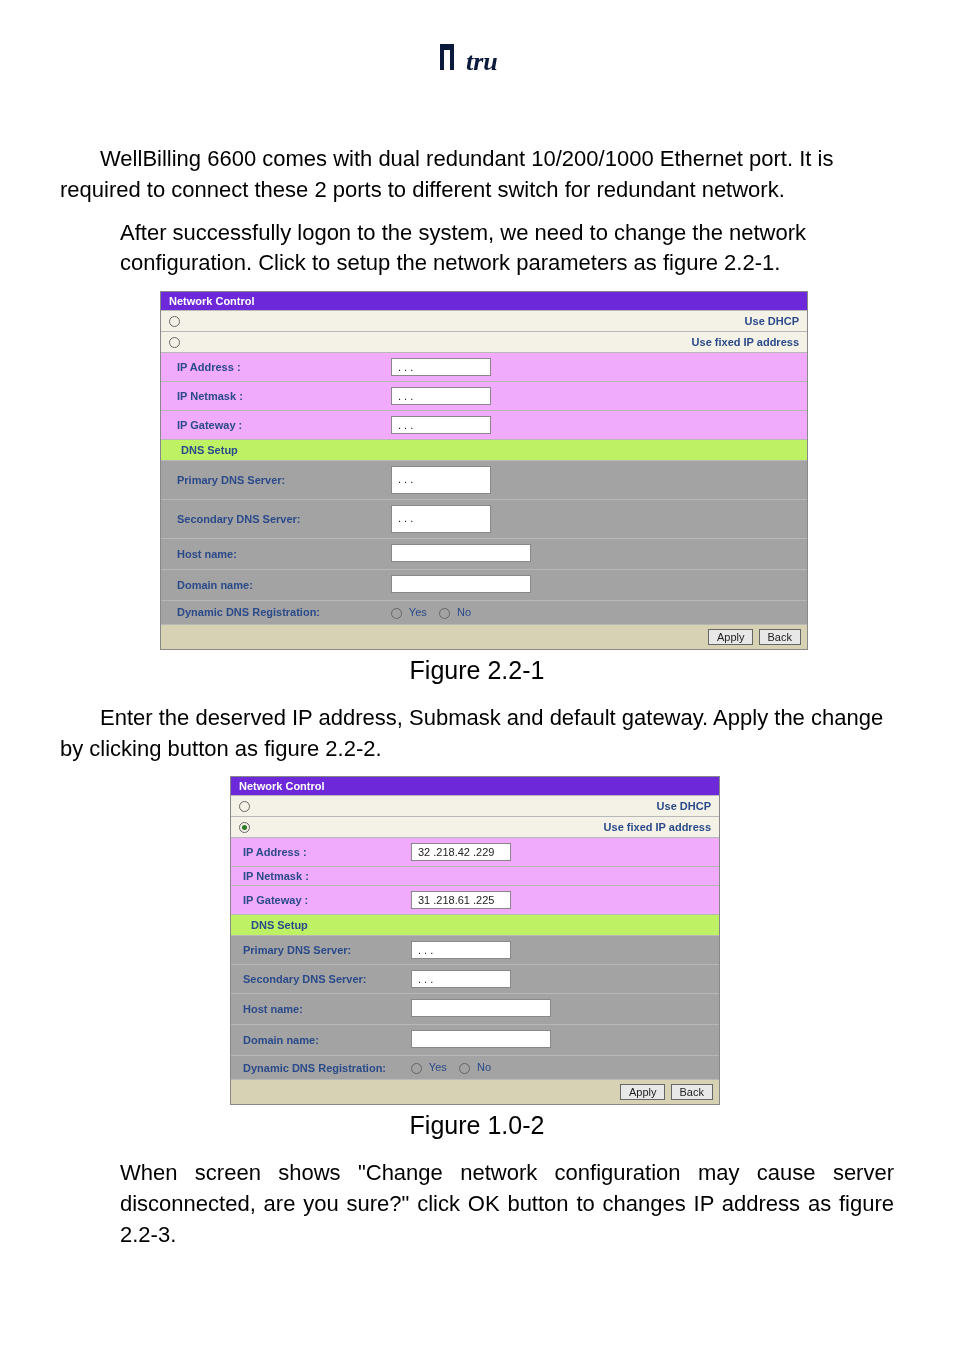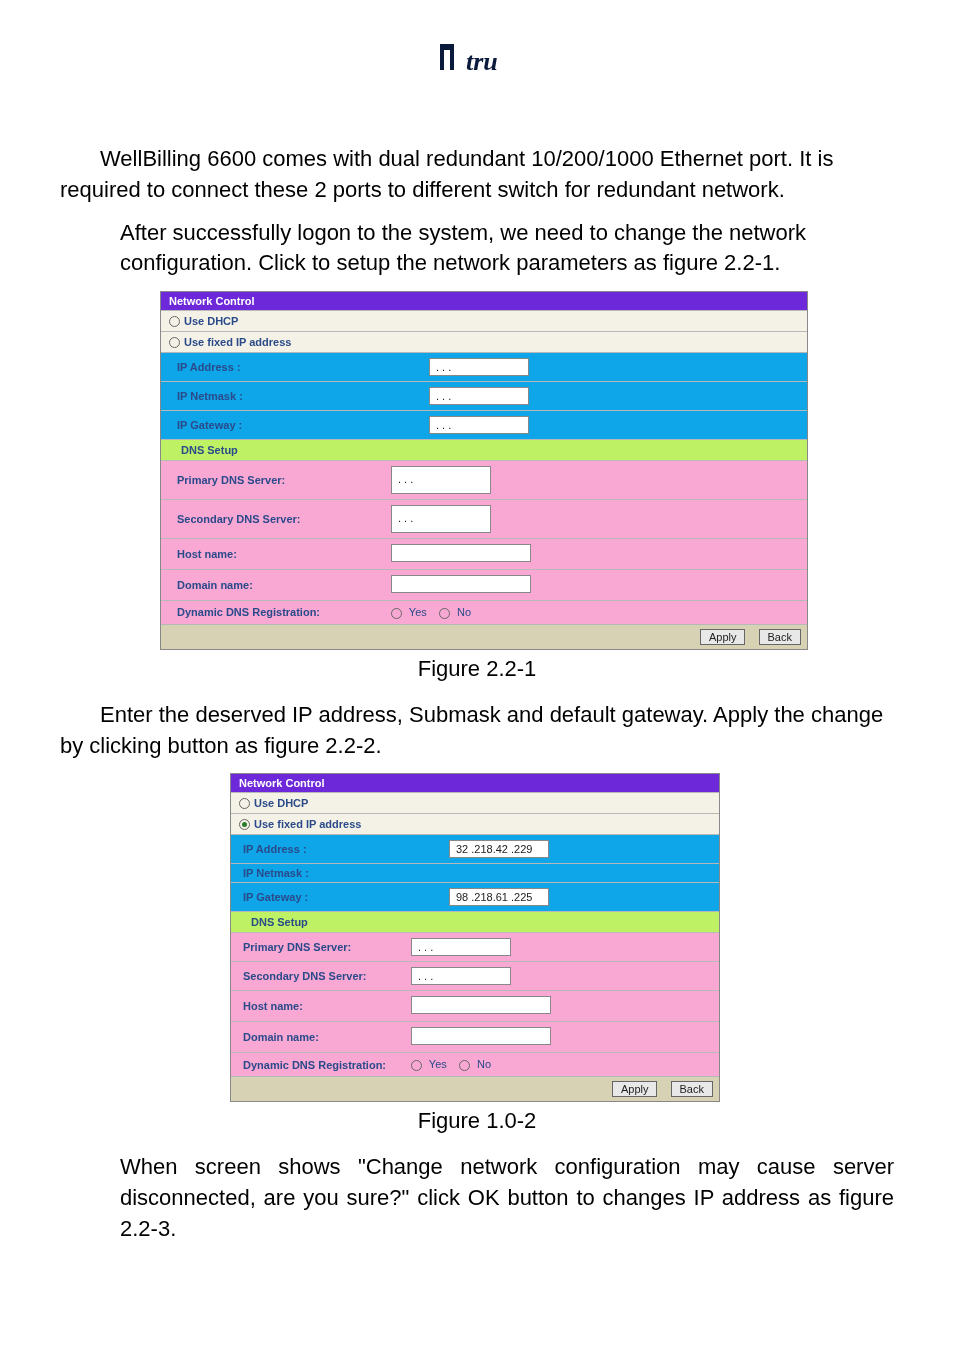--- a/index.html
+++ b/index.html
@@ -34,38 +34,39 @@
       color: #fff;
       padding: 3px 8px;
       font-weight: bold;
       font-size: 11px;
     }
     .panel-row {
       display: flex;
       align-items: center;
       border-top: 1px solid #b8b8b8;
       padding: 3px 0;
+      justify-content: space-between;
     }
     .panel-row.radio {
       background: #f4f2e6;
       padding: 4px 8px;
     }
     .panel-row.radio label {
       color: #2a4a8a;
       font-weight: bold;
       font-size: 11px;
     }
-    .panel-row.field { background: #0ea5e9; gap: 38px; }
+    .panel-row.field { background: #f0abfc; }
     .panel-row.section {
       background: #bef264;
       color: #2a4a8a;
       font-weight: bold;
       padding: 4px 20px;
     }
-    .panel-row.section2 { background: #f9a8d4; }
+    .panel-row.section2 { background: #a3a3a3; }
     .panel-label {
       width: 230px;
       padding-left: 16px;
       color: #2a4a8a;
       font-weight: bold;
     }
     .panel.small .panel-label { width: 180px; padding-left: 12px; }
     .panel-value { flex: 1; padding: 2px 0; }
     .ip-box {
       display: inline-block;
@@ -107,25 +108,25 @@
       background: #d8d2b4;
       border-top: 1px solid #b8b8b8;
     }
     .btn {
       display: inline-block;
       border: 1px solid #666;
       background: #e8e8e8;
       padding: 1px 8px;
       font-size: 11px;
       color: #222;
-      margin-left: 10px;
+      margin-left: 2px;
     }
     .caption {
       text-align: center;
-      font-size: 22px;
+      font-size: 25px;
       margin: 4px 0 18px 0;
     }
     .link { color: #000; }
   </style>
 </head>
 <body>
 
 <div class="logo-area">
   <svg class="logo-svg" width="90" height="40" viewBox="0 0 90 40">
     <path d="M 22 4 L 22 30 L 18 30 L 18 10 L 12 10 L 12 30 L 8 30 L 8 4 Z" fill="#0a1a3a"></path>
@@ -218,21 +219,21 @@
     </div>
     <div class="panel-row field">
       <div class="panel-label">IP Address :</div>
       <div class="panel-value"><span class="ip-box">32 .218.42 .229</span></div>
     </div>
     <div class="panel-row field">
       <div class="panel-label">IP Netmask :</div>
     </div>
     <div class="panel-row field">
       <div class="panel-label">IP Gateway :</div>
-      <div class="panel-value"><span class="ip-box">98 .218.61 .225</span></div>
+      <div class="panel-value"><span class="ip-box">31 .218.61 .225</span></div>
     </div>
     <div class="panel-row section">DNS Setup</div>
     <div class="panel-row section2">
       <div class="panel-label">Primary DNS Server:</div>
       <div class="panel-value"><span class="ip-box">.   .   .</span></div>
     </div>
     <div class="panel-row section2">
       <div class="panel-label">Secondary DNS Server:</div>
       <div class="panel-value"><span class="ip-box">.   .   .</span></div>
     </div>

